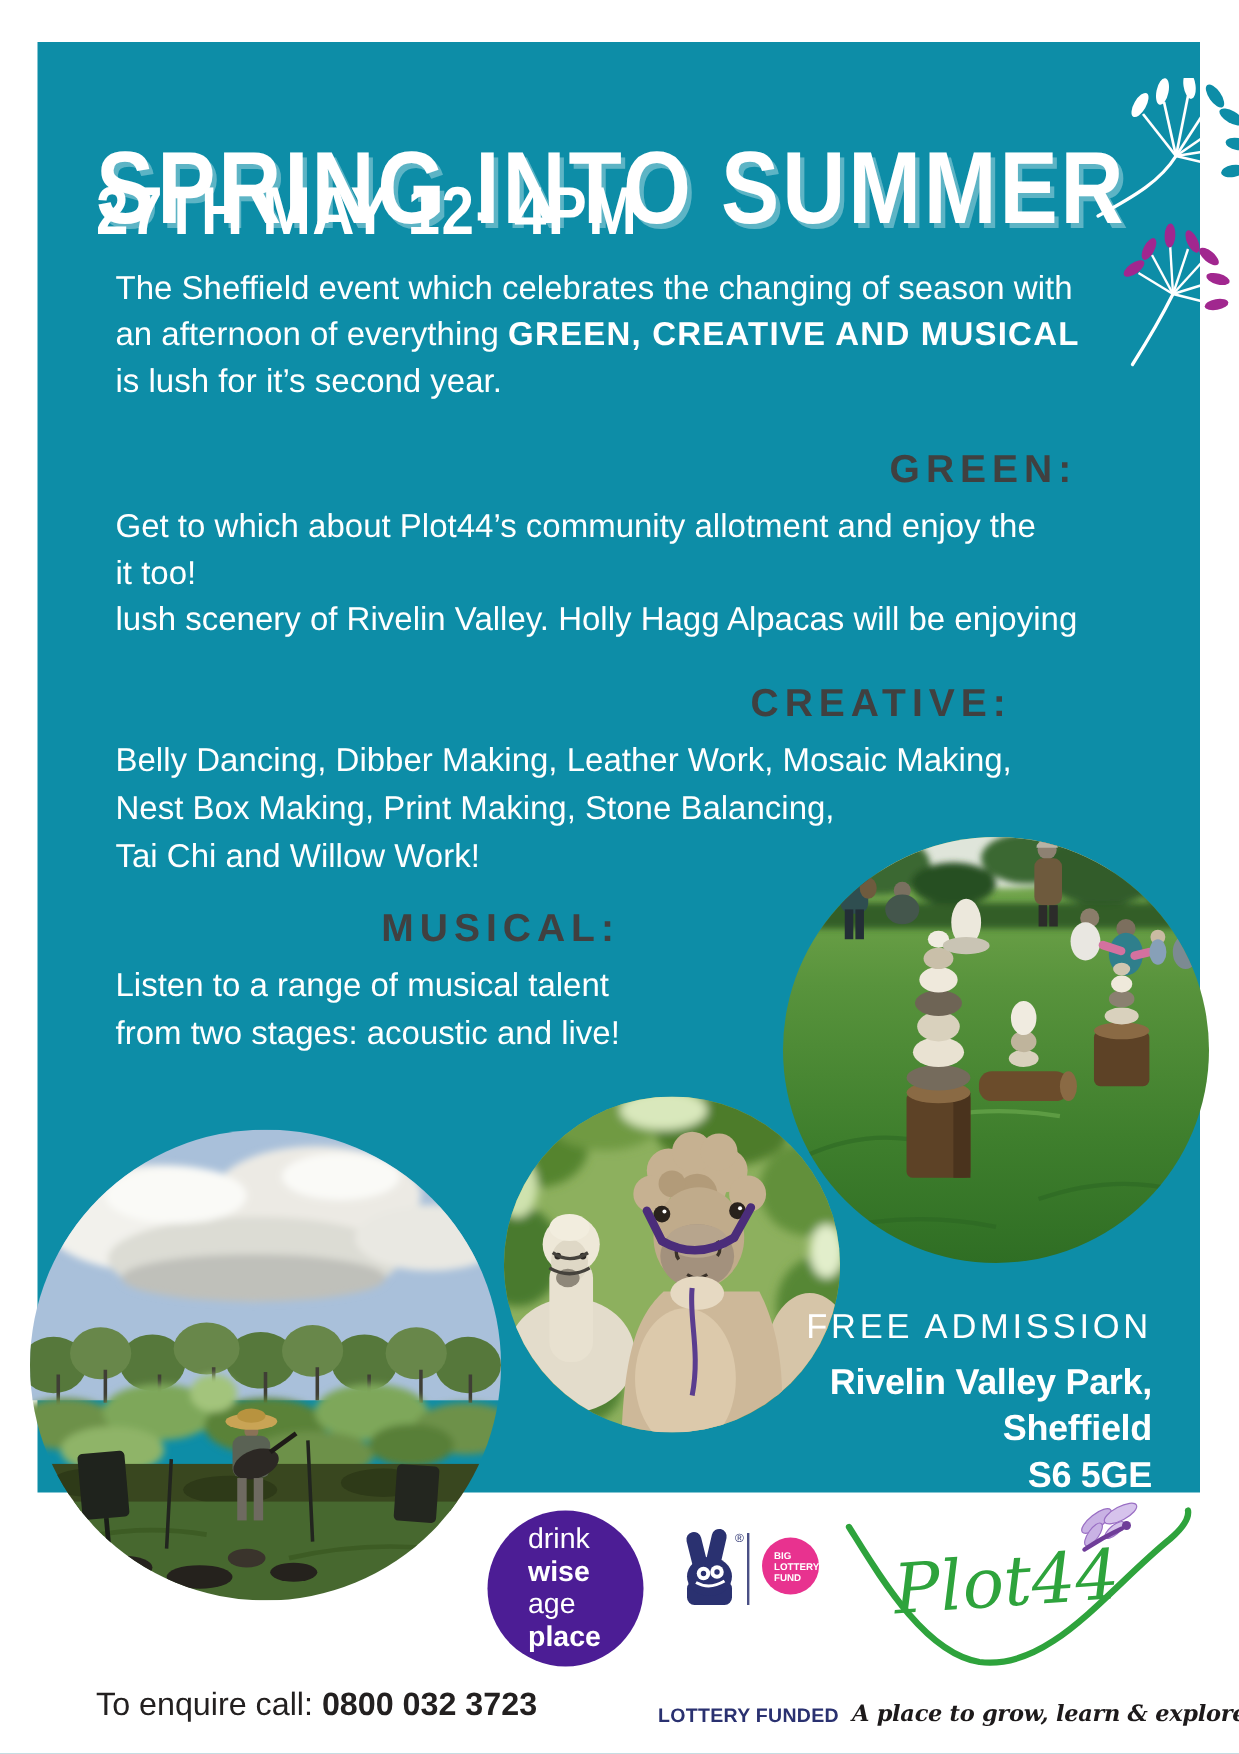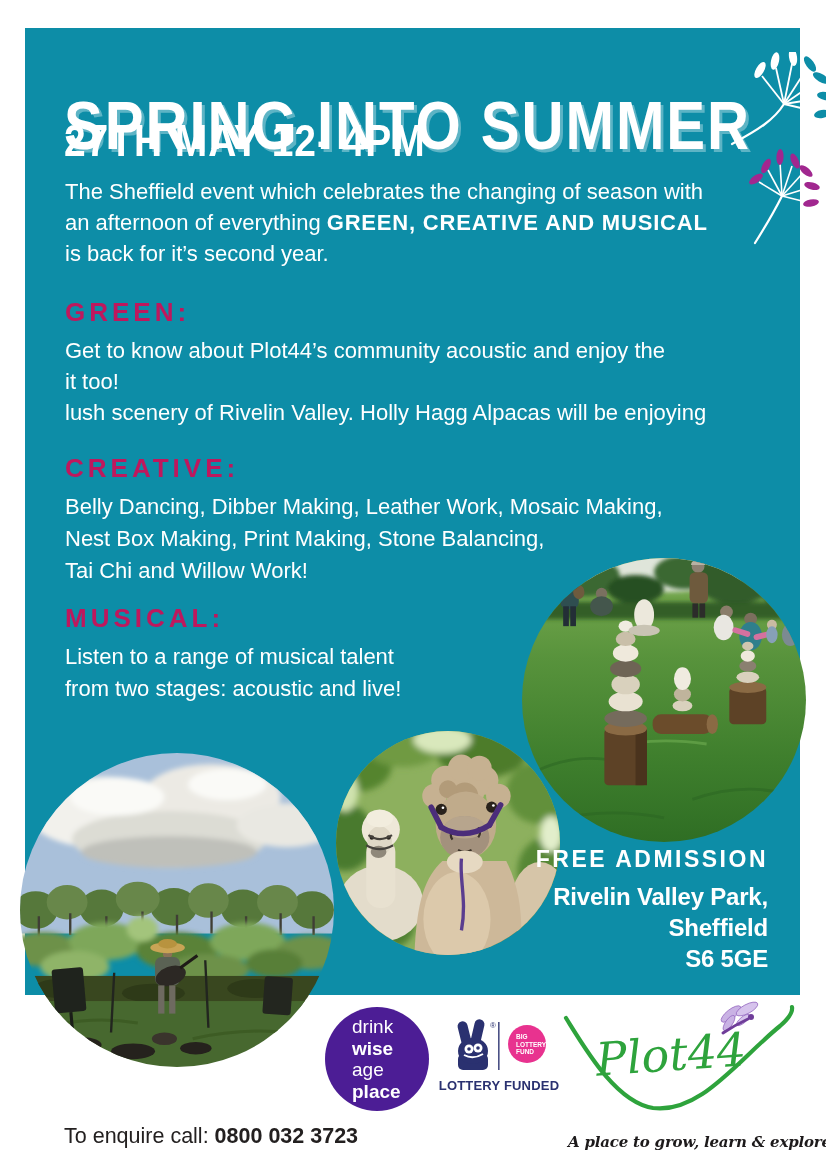--- a/index.html
+++ b/index.html
@@ -9,34 +9,34 @@
 
   
   .title{position:absolute;left:64px;top:46px;z-index:4;color:#fff;font-weight:700;
          font-size:60px;letter-spacing:2px;white-space:nowrap;
          transform:scale(.97,1.14);transform-origin:left top;
          text-shadow:3px 3px 0 rgba(224,244,248,.38);}
   .date{position:absolute;left:64px;top:115px;z-index:4;color:#fff;font-weight:700;
         font-size:41px;letter-spacing:1px;white-space:nowrap;
         transform:scale(.95,1.1);transform-origin:left top;}
 
-  .bline{color:#fff;font-size:22px;line-height:31px;white-space:nowrap;}
+  .bline{color:#fff;font-size:22px;line-height:31px;white-space:nowrap;margin-left:12px;}
   .intro{position:absolute;left:65px;top:176px;z-index:4;}
   .intro .hl{font-weight:800;letter-spacing:.8px;}
 
   .sec{position:absolute;left:65px;z-index:4;}
-  .sec h3{margin:0 0 7px 0;color:#be185d;font-size:26px;font-weight:800;letter-spacing:4px;}
+  .sec h3{margin:0 0 7px 0;color:#404040;font-size:26px;font-weight:800;letter-spacing:4px;text-align:right;}
   .sec-green{top:297px;}
   .sec-creative{top:453px;}
   .sec-creative .bline{line-height:32px;}
   .sec-musical{top:603px;}
   .sec-musical .bline{line-height:32px;}
 
   .admission{position:absolute;right:58px;top:846px;z-index:5;text-align:right;color:#fff;}
-  .adm-head{font-size:23px;font-weight:700;letter-spacing:2.5px;margin-bottom:8px;}
+  .adm-head{font-size:23px;font-weight:400;letter-spacing:2.5px;margin-bottom:8px;margin-top:25px;}
   .adm-line{font-size:24px;font-weight:700;line-height:31px;letter-spacing:-.2px;}
 
   
   .circle{position:absolute;border-radius:50%;overflow:hidden;}
   .circle svg{display:block;width:100%;height:100%;}
   .c-stones{left:522px;top:558px;width:284px;height:284px;z-index:1;}
   .c-musician{left:20px;top:753px;width:314px;height:314px;z-index:2;}
   .c-alpacas{left:336px;top:731px;width:224px;height:224px;z-index:3;}
 
   
@@ -46,21 +46,21 @@
 
   
   .drinkwise{position:absolute;left:325px;top:1007px;width:104px;height:104px;border-radius:50%;
              background:#4c1d95;color:#fff;z-index:2;
              display:flex;flex-direction:column;justify-content:center;align-items:flex-start;
              padding-left:27px;box-sizing:border-box;font-size:19px;line-height:21.5px;text-align:right;}
   .dw-light{font-weight:400;}
   .dw-bold{font-weight:700;}
 
   .lottery-svg{position:absolute;left:444px;top:1018px;width:110px;height:60px;z-index:2;}
-  .lottery-funded{position:absolute;left:438px;top:1078px;width:122px;text-align:center;z-index:2;
+  .lottery-funded{position:absolute;left:438px;top:1136px;width:122px;text-align:center;z-index:2;
                   color:#2a3170;font-size:13px;font-weight:800;letter-spacing:.2px;}
 
   .plot44-svg{position:absolute;left:558px;top:998px;width:245px;height:128px;z-index:2;}
   .tagline{position:absolute;left:568px;top:1133px;width:220px;z-index:2;color:#1d1a1b;
            font-family:"DejaVu Serif",serif;font-style:italic;font-weight:700;font-size:15px;
            letter-spacing:-.2px;white-space:nowrap;}
 
   .enquire{position:absolute;left:64px;top:1124px;z-index:2;color:#232020;font-size:21.5px;}
   .enquire b{font-weight:700;margin-top:46px;}
 </style>
@@ -69,26 +69,26 @@
 
 <div class="page">
   <div class="panel"></div>
 
   <h1 class="title">SPRING INTO SUMMER</h1>
   <div class="date">27TH MAY 12- 4PM</div>
 
   <div class="intro">
     <div class="bline">The Sheffield event which celebrates the changing of season with</div>
     <div class="bline"><span>an afternoon of everything </span><span class="hl">GREEN, CREATIVE AND MUSICAL</span></div>
-    <div class="bline">is back for it’s second year.</div>
+    <div class="bline">is lush for it’s second year.</div>
   </div>
 
   <div class="sec sec-green">
     <h3>GREEN:</h3>
-    <div class="bline">Get to know about Plot44’s community acoustic and enjoy the</div>
+    <div class="bline">Get to which about Plot44’s community allotment and enjoy the</div>
     <div class="bline">it too!</div>
     <div class="bline">lush scenery of Rivelin Valley. Holly Hagg Alpacas will be enjoying</div>
   </div>
 
   <div class="sec sec-musical">
     <h3>MUSICAL:</h3>
     <div class="bline">Listen to a range of musical talent</div>
     <div class="bline">from two stages: acoustic and live!</div>
   </div>
 

